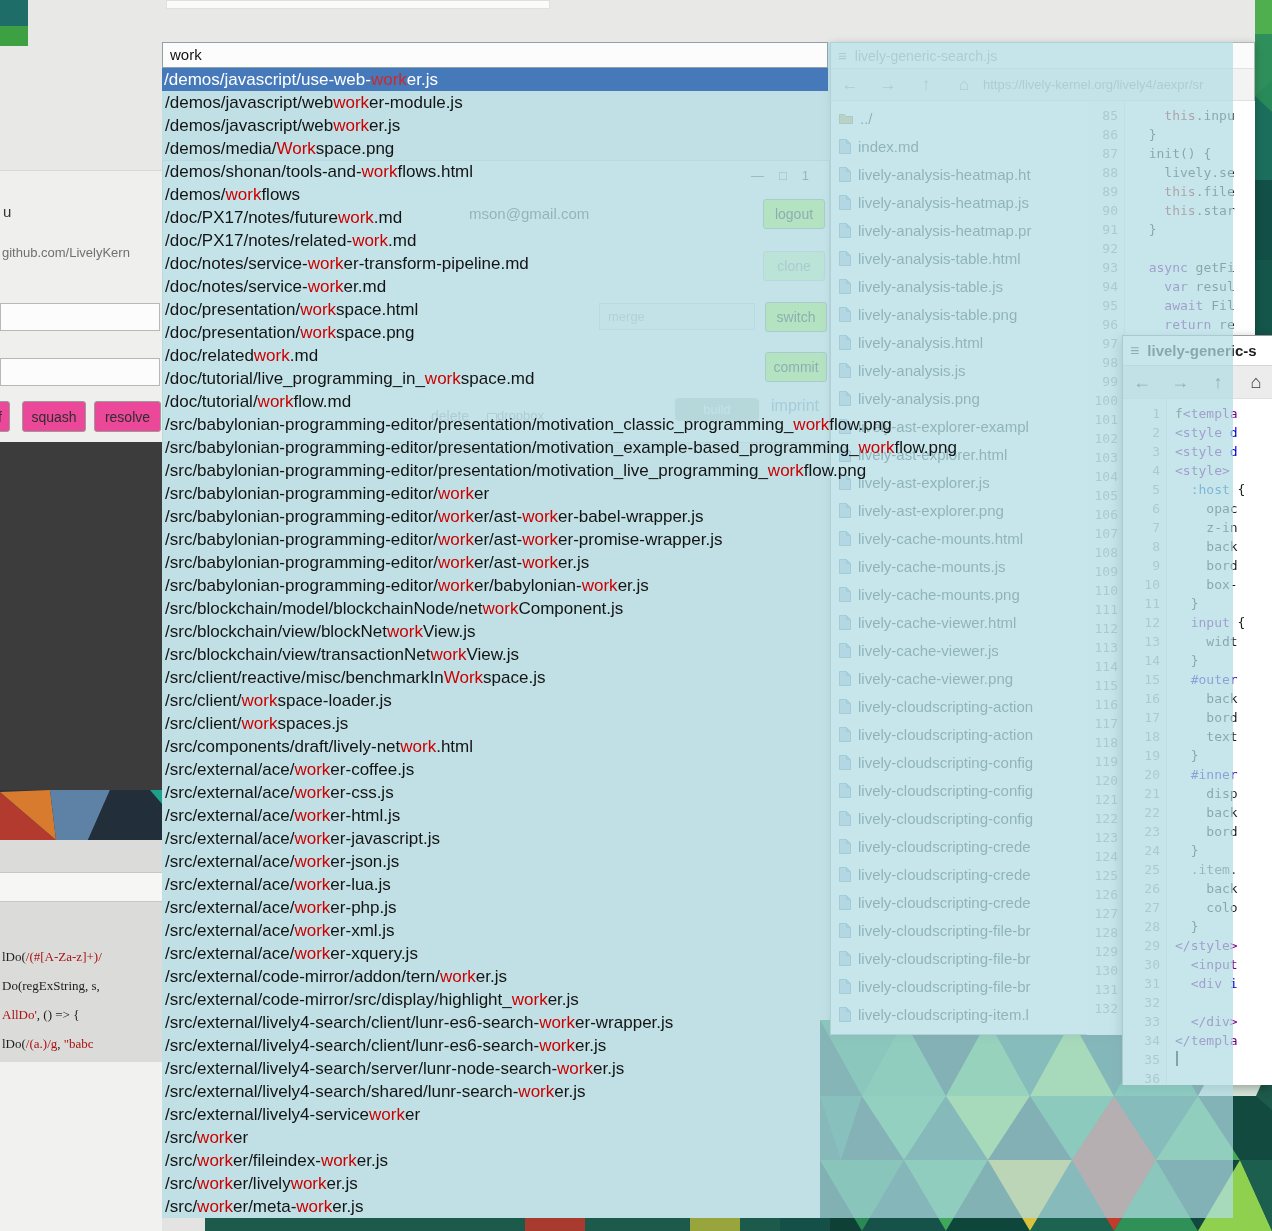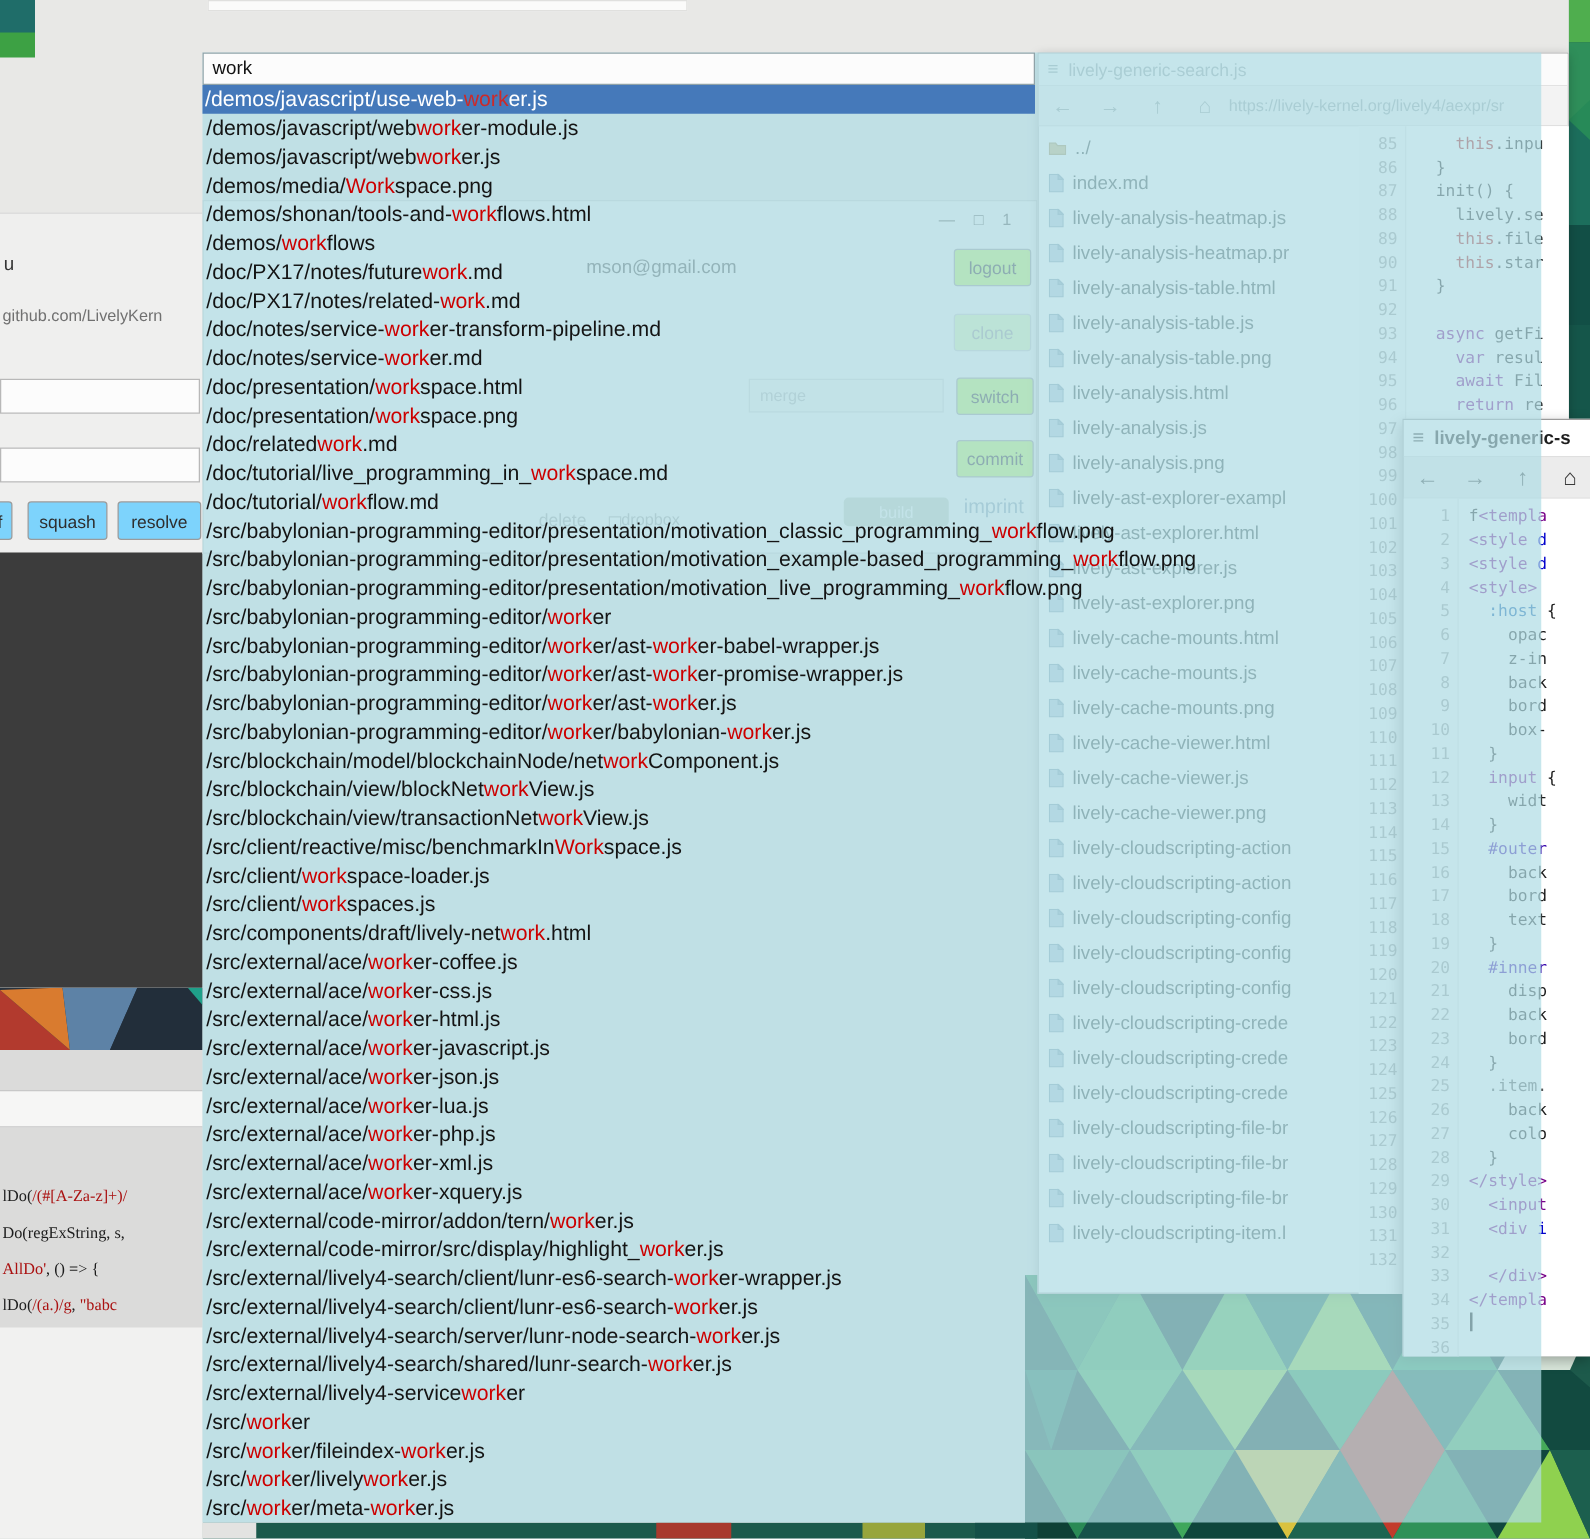--- a/index.html
+++ b/index.html
@@ -15,21 +15,21 @@
   #tri-strip{position:absolute;left:0;top:790px;z-index:2}
   #bottom-strip{position:absolute;left:162px;top:1218px;z-index:3}
 
   
   #left-window{position:absolute;left:0;top:170px;width:162px;height:272px;background:#efefee;border-top:1px solid #d8d8d8;z-index:5}
   #lw-u{position:absolute;left:3px;top:32px;font-size:15px;color:#333}
   #lw-link{position:absolute;left:2px;top:74px;font-size:13px;color:#707070;white-space:nowrap;overflow:hidden;width:158px}
   .lw-bar{position:absolute;left:0;width:160px;height:28px;background:#fcfcfc;border:1px solid #b8b8b8}
   #lw-bar1{top:132px}
   #lw-bar2{top:187px}
-  .lw-btn{position:absolute;top:230px;height:31px;background:#7dd3fc;border:1px solid #9b9b9b;border-radius:3px;font-size:14px;color:#2e2e2e;font-family:inherit}
+  .lw-btn{position:absolute;top:230px;height:31px;background:#ec4899;border:1px solid #9b9b9b;border-radius:3px;font-size:14px;color:#2e2e2e;font-family:inherit}
   #btn-cut{left:-10px;width:20px}
   #btn-squash{left:22px;width:64px}
   #btn-resolve{left:94px;width:67px}
   #dark-panel{position:absolute;left:0;top:442px;width:162px;height:348px;background:#3c3c3c;z-index:5}
   #bottom-left-panel{position:absolute;left:0;top:840px;width:162px;height:391px;background:#dbdbda;z-index:5}
   #bl-bar{position:absolute;left:0;top:32px;width:162px;height:30px;background:#f6f6f5;border-top:1px solid #c8c8c8;border-bottom:1px solid #c8c8c8}
   #code-fragment{position:absolute;left:2px;top:102px;font-family:Liberation Serif, serif;font-size:13px;line-height:29px}
   #bl-white{position:absolute;left:0;top:222px;width:162px;height:169px;background:#f1f1f0}
   .frag-line{height:29px;white-space:pre}
 
@@ -226,20 +226,29 @@
         <span>../</span>
       </div>
       <div class="file-row">
         <span class="f-icon">
           <svg width="12" height="15" viewBox="0 0 12 15">
             <path d="M0.5,0.5 h7 l4,4 v10 h-11 z" fill="#b9cdde" stroke="#86a0b4"></path>
             <path d="M7.5,0.5 l4,4 h-4 z" fill="#9ab2c6" stroke="#86a0b4"></path>
           </svg>
         </span>
         <span>index.md</span>
+      </div>
+      <div class="file-row">
+        <span class="f-icon">
+          <svg width="12" height="15" viewBox="0 0 12 15">
+            <path d="M0.5,0.5 h7 l4,4 v10 h-11 z" fill="#b9cdde" stroke="#86a0b4"></path>
+            <path d="M7.5,0.5 l4,4 h-4 z" fill="#9ab2c6" stroke="#86a0b4"></path>
+          </svg>
+        </span>
+        <span>lively-analysis-heatmap.ht</span>
       </div>
       <div class="file-row">
         <span class="f-icon">
           <svg width="12" height="15" viewBox="0 0 12 15">
             <path d="M0.5,0.5 h7 l4,4 v10 h-11 z" fill="#b9cdde" stroke="#86a0b4"></path>
             <path d="M7.5,0.5 l4,4 h-4 z" fill="#9ab2c6" stroke="#86a0b4"></path>
           </svg>
         </span>
         <span>lively-analysis-heatmap.js</span>
       </div>

